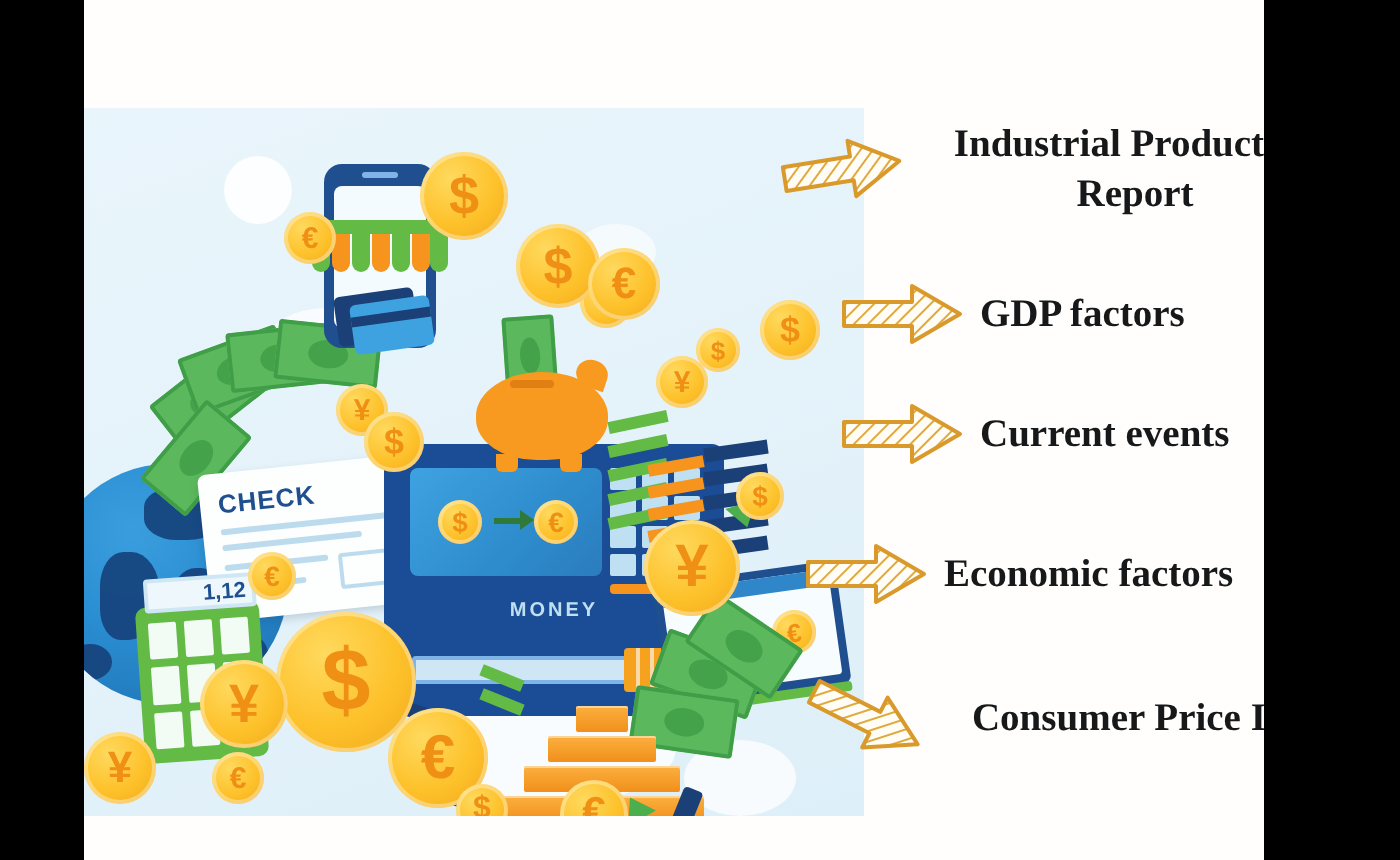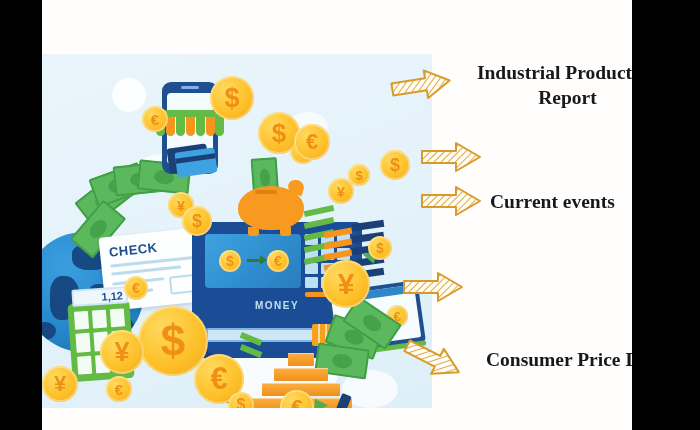--- a/index.html
+++ b/index.html
@@ -116,21 +116,21 @@
   #factors{position:absolute;left:330px;top:54px;width:300px;height:376px;z-index:30;}
   .factor{position:absolute;display:flex;align-items:center;}
   .arrow{position:relative;width:62px;height:34px;flex:0 0 62px;}
   .arrow svg{display:block;width:62px;height:34px;overflow:visible;}
   .flabel{font-family:"Liberation Serif",serif;font-weight:bold;color:#17181a;
       font-size:19.5px;line-height:25px;margin-left:8px;white-space:nowrap;}
   .flabel.two{white-space:normal;text-align:center;width:215px;}
 
   .f1{left:18px;top:6px;}
   .f2{left:48px;top:86px;}
-  .f3{left:48px;top:130px;}
+  .f3{left:48px;top:146px;}
   .f4{left:30px;top:216px;}
   .f5{left:30px;top:288px;}
 </style>
 </head>
 <body>
 
 <div id="stage">
 
   <div class="bar-left"></div>
 
@@ -394,37 +394,39 @@
         </span>
         <span class="flabel two">Industrial Production Report</span>
       </div>
 
       <div class="factor f2">
         <span class="arrow">
           <svg viewBox="0 0 62 34">
             <path d="M2 11 L36 11 L36 3 L60 17 L36 31 L36 23 L2 23 Z" fill="url(#hatch)" stroke="#D99A2B" stroke-width="2" stroke-linejoin="round"></path>
           </svg>
         </span>
+        <span class="flabel">GDP factors</span>
       </div>
 
       <div class="factor f3">
         <span class="arrow">
           <svg viewBox="0 0 62 34">
             <path d="M2 11 L36 11 L36 3 L60 17 L36 31 L36 23 L2 23 Z" fill="url(#hatch)" stroke="#D99A2B" stroke-width="2" stroke-linejoin="round"></path>
           </svg>
         </span>
         <span class="flabel">Current events</span>
       </div>
 
       <div class="factor f4">
         <span class="arrow">
           <svg viewBox="0 0 62 34">
             <path d="M2 11 L36 11 L36 3 L60 17 L36 31 L36 23 L2 23 Z" fill="url(#hatch)" stroke="#D99A2B" stroke-width="2" stroke-linejoin="round"></path>
           </svg>
         </span>
+        <span class="flabel">Economic factors</span>
       </div>
 
       <div class="factor f5">
         <span class="arrow">
           <svg viewBox="0 0 62 34" style="transform:rotate(27deg)">
             <path d="M2 11 L36 11 L36 3 L60 17 L36 31 L36 23 L2 23 Z" fill="url(#hatch)" stroke="#D99A2B" stroke-width="2" stroke-linejoin="round"></path>
           </svg>
         </span>
         <span class="flabel two">Consumer Price Index</span>
       </div>

